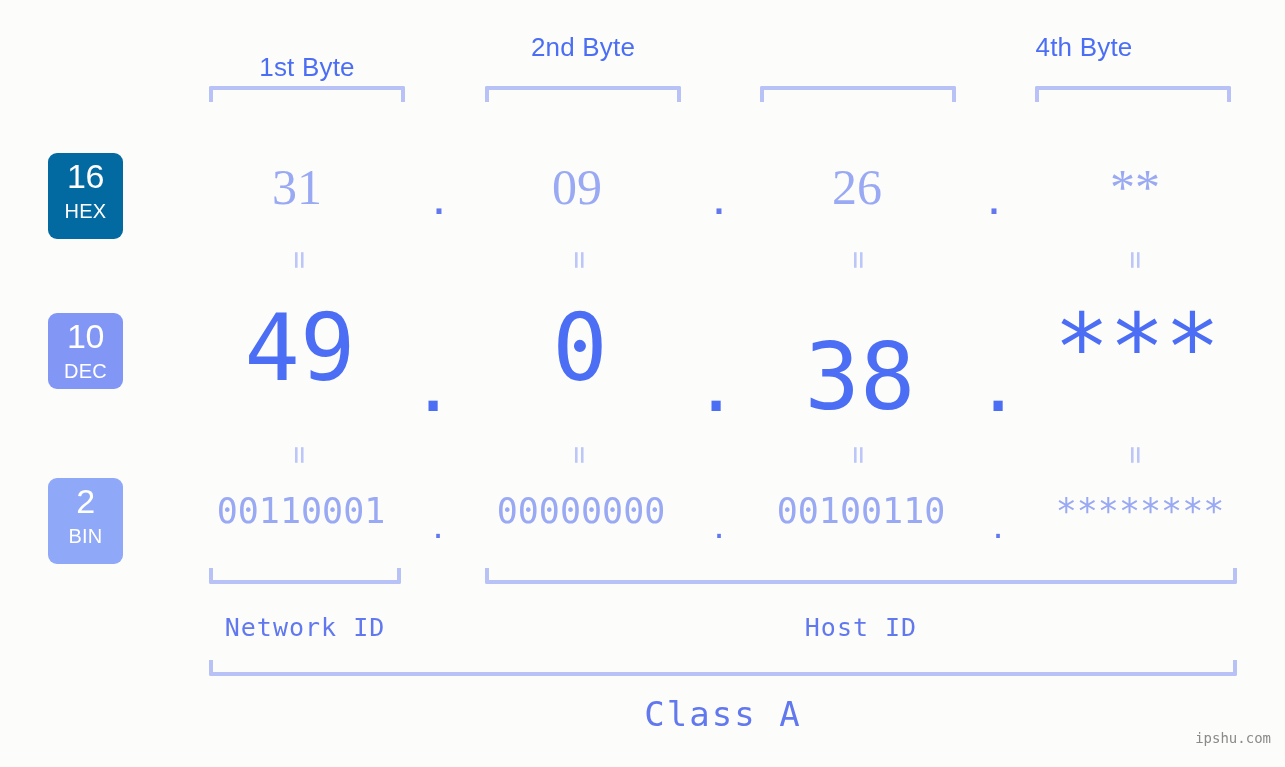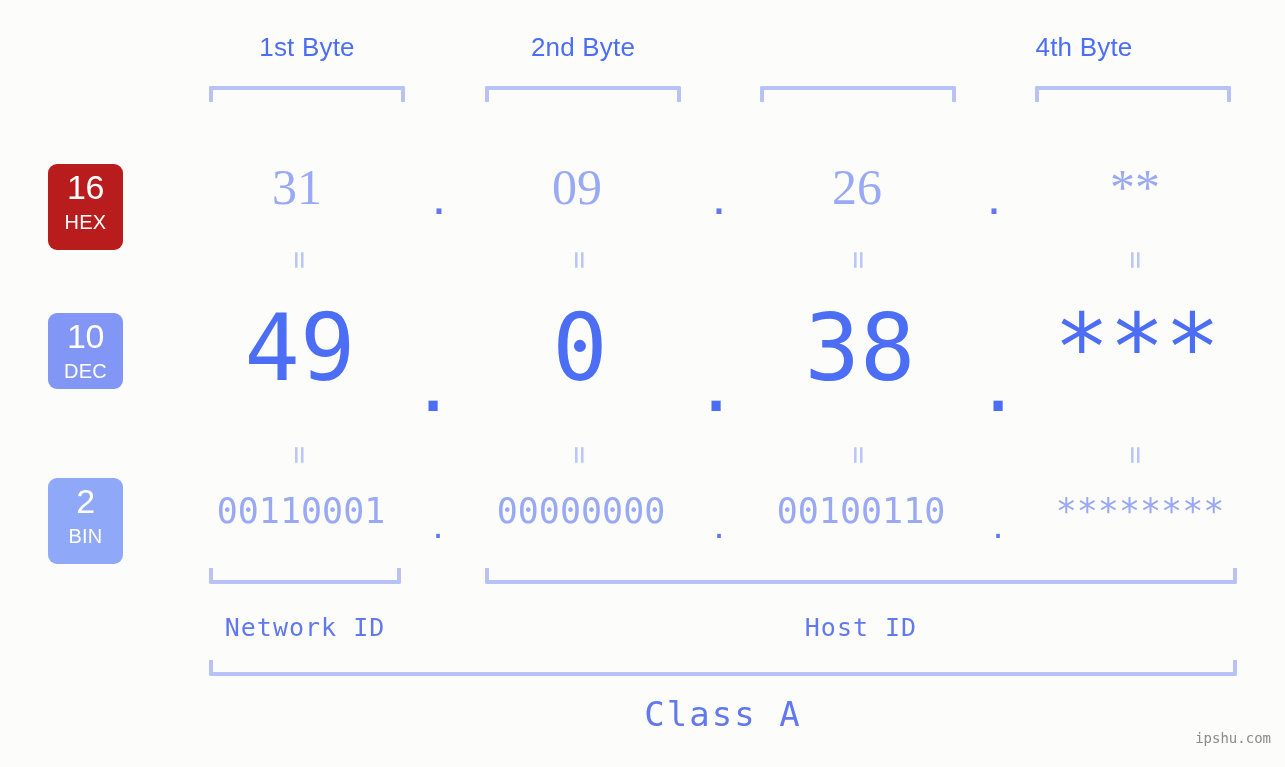--- a/index.html
+++ b/index.html
@@ -73,21 +73,21 @@
     font-weight: 400;
     letter-spacing: -0.5px;
   }
   .badge .lbl {
     display: block;
     font-size: 20px;
     font-weight: 400;
     margin-top: 8px;
     letter-spacing: 0.3px;
   }
-  #badge-hex { top: 164px; height: 86px; background: #b91c1c; }
+  #badge-hex { top: 153px; height: 86px; background: #0369a1; }
   #badge-dec { top: 313px; height: 76px; background: #8296f5; }
   #badge-bin { top: 478px; height: 86px; background: #8fa8f8; }
 
   
   .cell {
     position: absolute;
     width: 196px;
     text-align: center;
     white-space: nowrap;
   }
@@ -182,21 +182,21 @@
     font-size: 14px;
     color: #8a8a8a;
     white-space: nowrap;
   }
 </style>
 </head>
 <body>
 
 <div id="stage">
 
-  <div class="byte-header" style="left:209px;">1st Byte</div>
+  <div class="byte-header" style="left:209px;margin-top:20px;">1st Byte</div>
   <div class="byte-header" style="left:485px;">2nd Byte</div>
   <div class="byte-header" style="left:986px;">4th Byte</div>
 
   <div class="bracket-top" style="left:209px;  width:196px;"></div>
   <div class="bracket-top" style="left:485px;  width:196px;"></div>
   <div class="bracket-top" style="left:760px;  width:196px;"></div>
   <div class="bracket-top" style="left:1035px; width:196px;"></div>
 
   <div class="badge" id="badge-hex">
     <span class="num">16</span>
@@ -224,21 +224,21 @@
   <div class="eq" style="left:202px;  top:245px;">=</div>
   <div class="eq" style="left:482px;  top:245px;">=</div>
   <div class="eq" style="left:761px;  top:245px;">=</div>
   <div class="eq" style="left:1038px; top:245px;">=</div>
 
   <div class="row-dec">
     <div class="cell" style="left:202px;">49</div>
     <div class="dot" style="left:413px;">.</div>
     <div class="cell" style="left:482px;">0</div>
     <div class="dot" style="left:696px;">.</div>
-    <div class="cell" style="left:762px;">38</div>
+    <div class="cell" style="left:762px;margin-top:29px;">38</div>
     <div class="dot" style="left:978px;">.</div>
     <div class="cell" style="left:1039px;">***</div>
   </div>
 
   <div class="eq" style="left:202px;  top:440px;">=</div>
   <div class="eq" style="left:482px;  top:440px;">=</div>
   <div class="eq" style="left:761px;  top:440px;">=</div>
   <div class="eq" style="left:1038px; top:440px;">=</div>
 
   <div class="row-bin">

